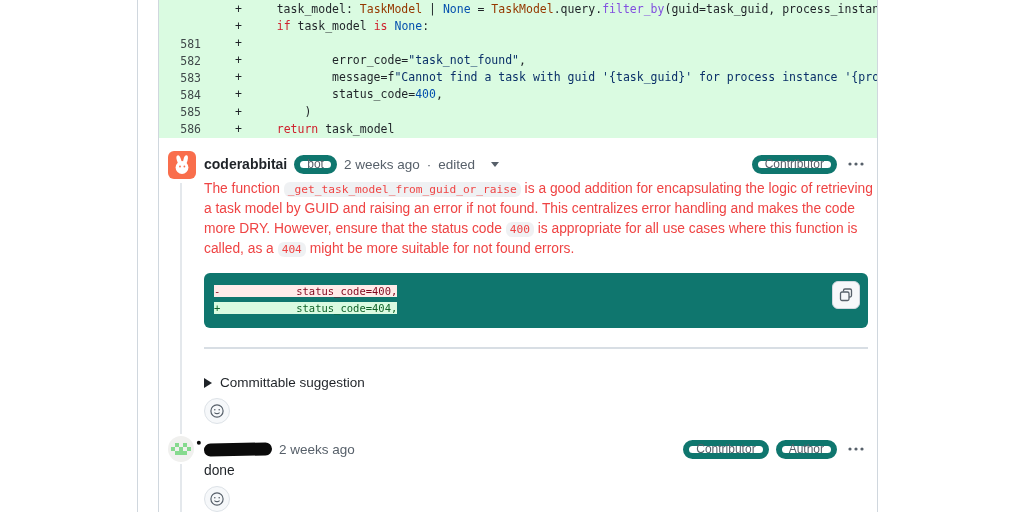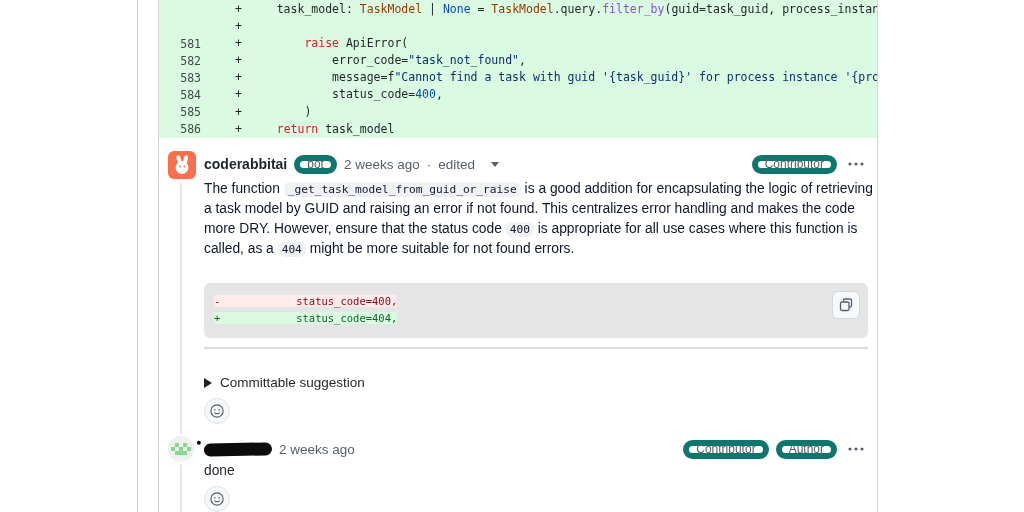--- a/index.html
+++ b/index.html
@@ -31,26 +31,26 @@
   .pill { font-size:12px; color:#57606a; border:6px solid #0f766e; border-radius:2em;
           padding:0 7px; line-height:17px; height:19px; display:inline-flex; align-items:center; background:#fff; }
   .meta { font-size:13.5px; color:#57606a; }
   .edited-toggle { display:inline-flex; align-items:center; gap:16px; cursor:pointer; }
   .caret-down { width:0; height:0; border-left:4px solid transparent; border-right:4px solid transparent;
                 border-top:5px solid #57606a; display:inline-block; }
   .spacer { flex:1; }
   .kebab { border:none; background:none; cursor:pointer; padding:2px 4px; display:flex; align-items:center; }
 
   .c1-body { position:absolute; left:45px; top:179px; width:676px; font-size:13.8px;
-             line-height:19.3px; color:#0f172a; }
+             line-height:19.3px; color:#ef4444; }
   .inline-code { font-family:"DejaVu Sans Mono", monospace; font-size:11.2px;
                  background:rgba(175,184,193,.2); border-radius:6px; padding:1px 4px; white-space:nowrap; }
 
-  .sugg-box { position:absolute; left:45px; top:283px; width:664px; height:55px;
-              background:#e5e5e5; border-radius:6px; padding:10px 0 0 10px; }
+  .sugg-box { position:absolute; left:45px; top:273px; width:664px; height:55px;
+              background:#0f766e; border-radius:6px; padding:10px 0 0 10px; }
   .sugg-line { font-family:"DejaVu Sans Mono", monospace; font-size:10.5px; line-height:17px; white-space:pre; }
   .hl-del { background:#ffebe9; color:#82071e; }
   .hl-add { background:#dafbe1; color:#116329; }
   .copy-btn { position:absolute; right:8px; top:8px; width:28px; height:28px; background:#f6f8fa;
               border:1px solid #d1d9e0; border-radius:6px; cursor:pointer;
               display:flex; align-items:center; justify-content:center; }
 
   .divider { position:absolute; left:45px; top:347px; width:664px; height:2px; background:#d8dee4; }
 
   .committable { position:absolute; left:45px; top:375px; display:flex; align-items:center; gap:8px;
@@ -84,22 +84,22 @@
 <body>
 
 <div class="stage">
 
   <div class="pane-divider"></div>
 
   <div class="thread">
 
     <div class="diff-block">
         <div class="diff-row"><span class="ln">581</span><span class="sign">+</span><pre class="codeseg"><span class="sp">    task_model: </span><span class="st">TaskModel</span><span class="sp"> | </span><span class="sc">None</span><span class="sp"> = </span><span class="st">TaskModel</span><span class="sp">.query.</span><span class="sf">filter_by</span><span class="sp">(guid=task_guid, process_instance_</span></pre></div>
-        <div class="diff-row"><span class="ln">582</span><span class="sign">+</span></div>
-        <div class="diff-row"><span class="ln">583</span><span class="sign">+</span><pre class="codeseg"><span class="sp">        </span><span class="sk">raise</span><span class="sp"> ApiError(</span></pre></div>
+        <div class="diff-row"><span class="ln">582</span><span class="sign">+</span><pre class="codeseg"><span class="sp">    </span><span class="sk">if</span><span class="sp"> task_model </span><span class="sk">is</span><span class="sp"> </span><span class="sc">None</span><span class="sp">:</span></pre></div>
+        <div class="diff-row"><span class="ln">583</span><span class="sign">+</span></div>
         <div class="diff-row"><span class="ln">584</span><span class="sign">+</span><pre class="codeseg"><span class="sp">            error_code=</span><span class="ss">"task_not_found"</span><span class="sp">,</span></pre></div>
         <div class="diff-row"><span class="ln">585</span><span class="sign">+</span><pre class="codeseg"><span class="sp">            message=f</span><span class="ss">"Cannot find a task with guid '{task_guid}' for process instance '{proces</span></pre></div>
         <div class="diff-row"><span class="ln">586</span><span class="sign">+</span><pre class="codeseg"><span class="sp">            status_code=</span><span class="sc">400</span><span class="sp">,</span></pre></div>
         <div class="diff-row"><span class="ln">587</span><span class="sign">+</span><pre class="codeseg"><span class="sp">        )</span></pre></div>
         <div class="diff-row"><span class="ln">588</span><span class="sign">+</span><pre class="codeseg"><span class="sp">    </span><span class="sk">return</span><span class="sp"> task_model</span></pre></div>
       </div>
 
     <div class="tl tl-a"></div>
     <div class="tl tl-b"></div>
 

